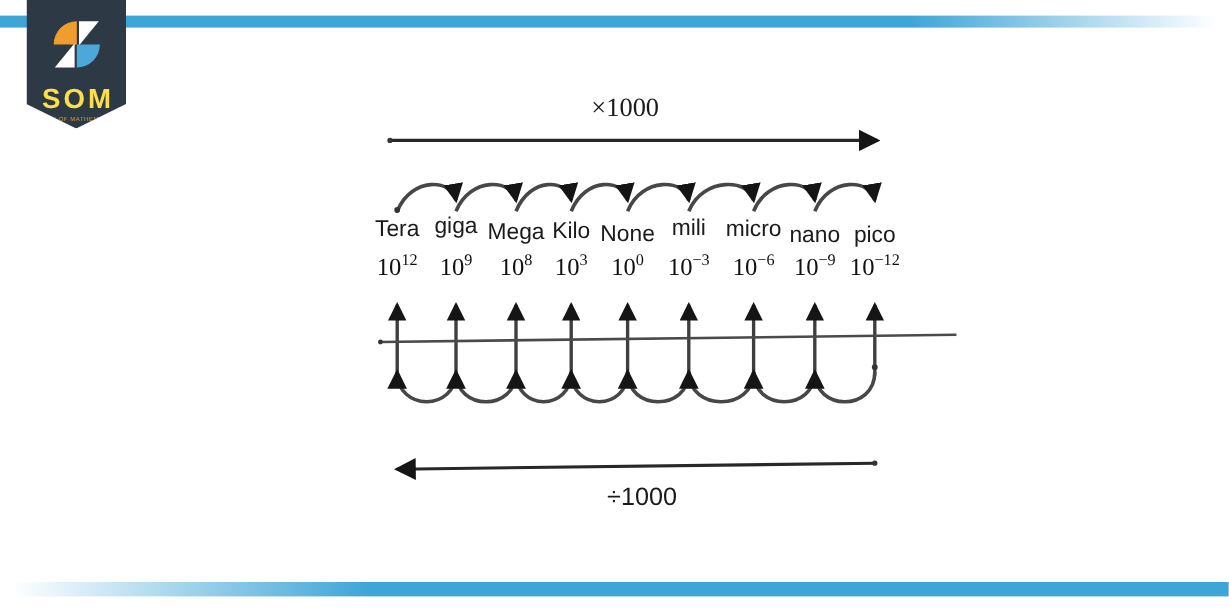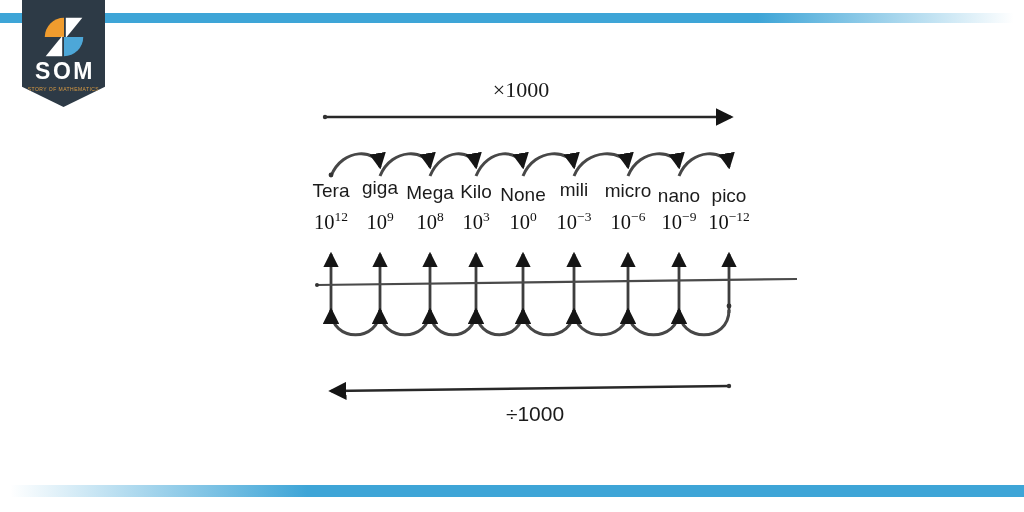--- a/index.html
+++ b/index.html
@@ -20,22 +20,22 @@
     background:linear-gradient(to right,rgba(62,165,215,0) 1%,var(--accent-blue) 30%,var(--accent-blue) 100%);}
 
   .badge{position:absolute;left:22px;top:0;width:83px;height:107px;
     background:var(--badge-color);
     clip-path:polygon(0 0,100% 0,100% 81%,50% 100%,0 81%);
     display:flex;flex-direction:column;align-items:center;z-index:3;}
   .logo-icon{margin-top:15px;}
   .logo-orange{fill:var(--accent-orange);}
   .logo-blue{fill:var(--logo-blue);}
   .logo-white{fill:#ffffff;}
-  .logo-som{color:#ffffff;font-weight:bold;font-size:23px;letter-spacing:2.5px;
-    line-height:1;margin-top:1px;padding-left:3px;}
+  .logo-som{color:#fde047;font-weight:bold;font-size:23px;letter-spacing:2.5px;
+    line-height:1;margin-top:12px;padding-left:3px;}
   .logo-sub{color:var(--subtext-orange);font-size:5px;letter-spacing:.45px;
     margin-top:3px;white-space:nowrap;}
 
   #diagram-svg{position:absolute;left:0;top:0;z-index:2;}
   .arc{fill:none;stroke:#474747;stroke-width:3;}
   .varrow{fill:none;stroke:#3e3e3e;stroke-width:2.8;}
   .mainarrow{fill:none;stroke:#282828;stroke-width:2.6;}
   .numline{fill:none;stroke:#4a4a4a;stroke-width:2.2;}
   .dot{fill:#333333;}
   .pname{font-family:"Liberation Sans",sans-serif;font-size:19px;fill:#1b1b1b;}

